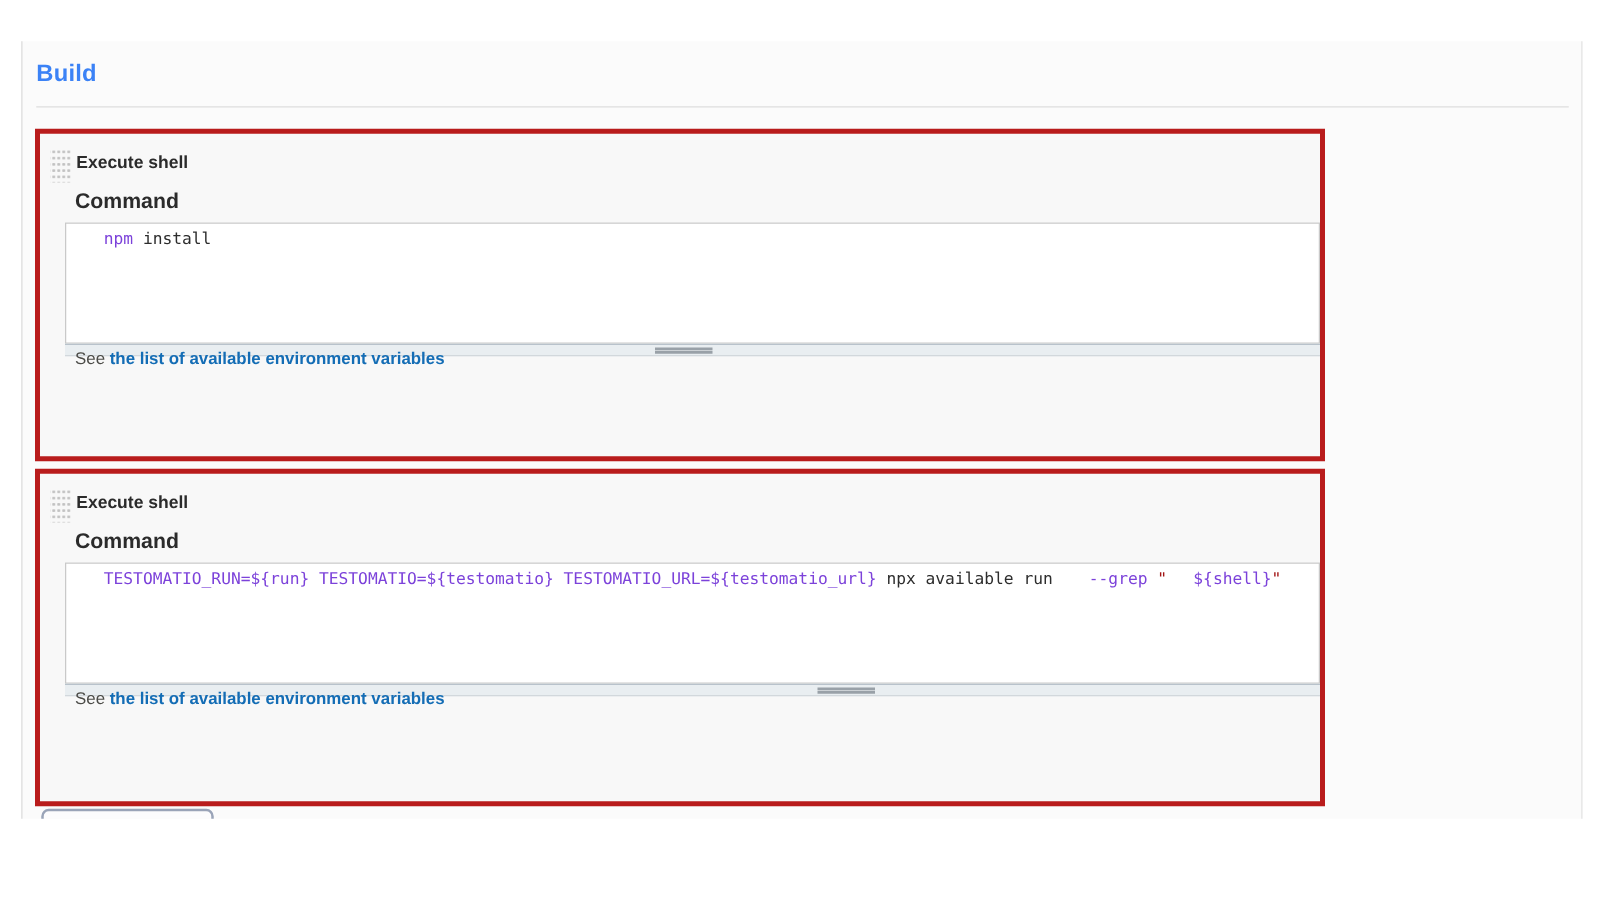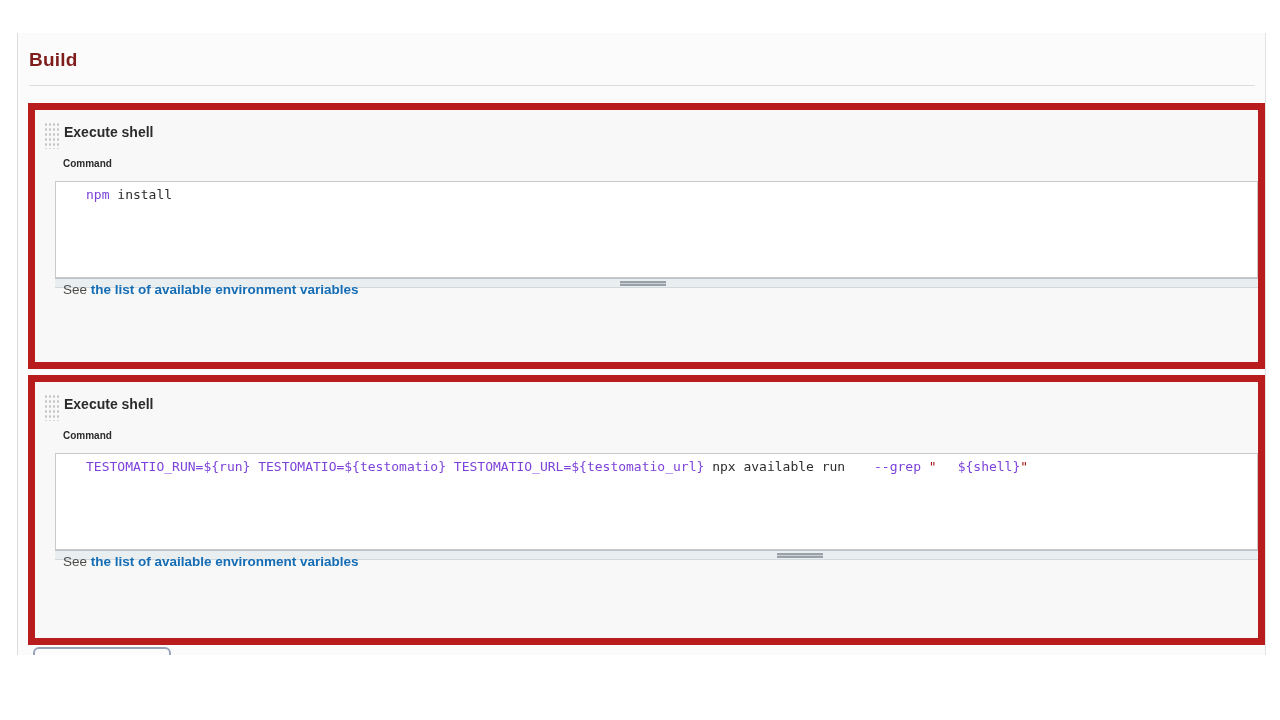--- a/index.html
+++ b/index.html
@@ -9,47 +9,47 @@
   .panel {
     position: absolute; left: 17px; top: 33px; width: 1249px; height: 622px;
     background: #fbfbfb;
     border-left: 1px solid #dcdcdc;
     border-right: 1px solid #e3e3e3;
     overflow: hidden;
   }
 
   .build-title {
     position: absolute; left: 11px; top: 16px;
-    font-size: 19px; font-weight: bold; color: #7f1d1d; letter-spacing: .2px;
+    font-size: 19px; font-weight: bold; color: #3b82f6; letter-spacing: .2px;
   }
   .title-divider {
     position: absolute; left: 11px; right: 10px; top: 52px;
     border-top: 1px solid #dedede; height: 0;
   }
 
   .step {
-    position: absolute; left: 10px; width: 1237px;
-    background: #f8f8f8; border: 7px solid #b91c1c;
+    position: absolute; left: 10px; width: 1032px;
+    background: #f8f8f8; border: 4px solid #b91c1c;
   }
   .step-1 { top: 70px; height: 266px; }
   .step-2 { top: 342px; height: 270px; }
 
   .drag-handle {
     position: absolute; left: 8px; top: 11px; width: 17px; height: 28px;
     background-image: radial-gradient(circle, #c3c3c3 1px, transparent 1.3px);
     background-size: 4px 5px; background-position: 1px 1px;
     cursor: grab;
   }
   .step-title {
     position: absolute; left: 29px; top: 13px;
     font-size: 14px; font-weight: bold; color: #2b2b2b; line-height: 18px;
   }
   .command-label {
     position: absolute; left: 28px; top: 45px;
-    font-size: 10px; font-weight: bold; color: #2b2b2b; line-height: 18px;
+    font-size: 17px; font-weight: bold; color: #2b2b2b; line-height: 18px;
   }
 
   .code-editor {
     position: absolute; left: 20px; top: 71px; width: calc(100% - 20px); height: 97px;
     background: #ffffff; border: 1px solid #c9c9c9;
     font-family: "DejaVu Sans Mono", monospace; font-size: 13px; line-height: 18px;
     padding: 4px 9px; white-space: pre; overflow: hidden; color: #2d2d2d;
     cursor: text;
   }
   .tok-plain { color: #2d2d2d; text-align: right; }

